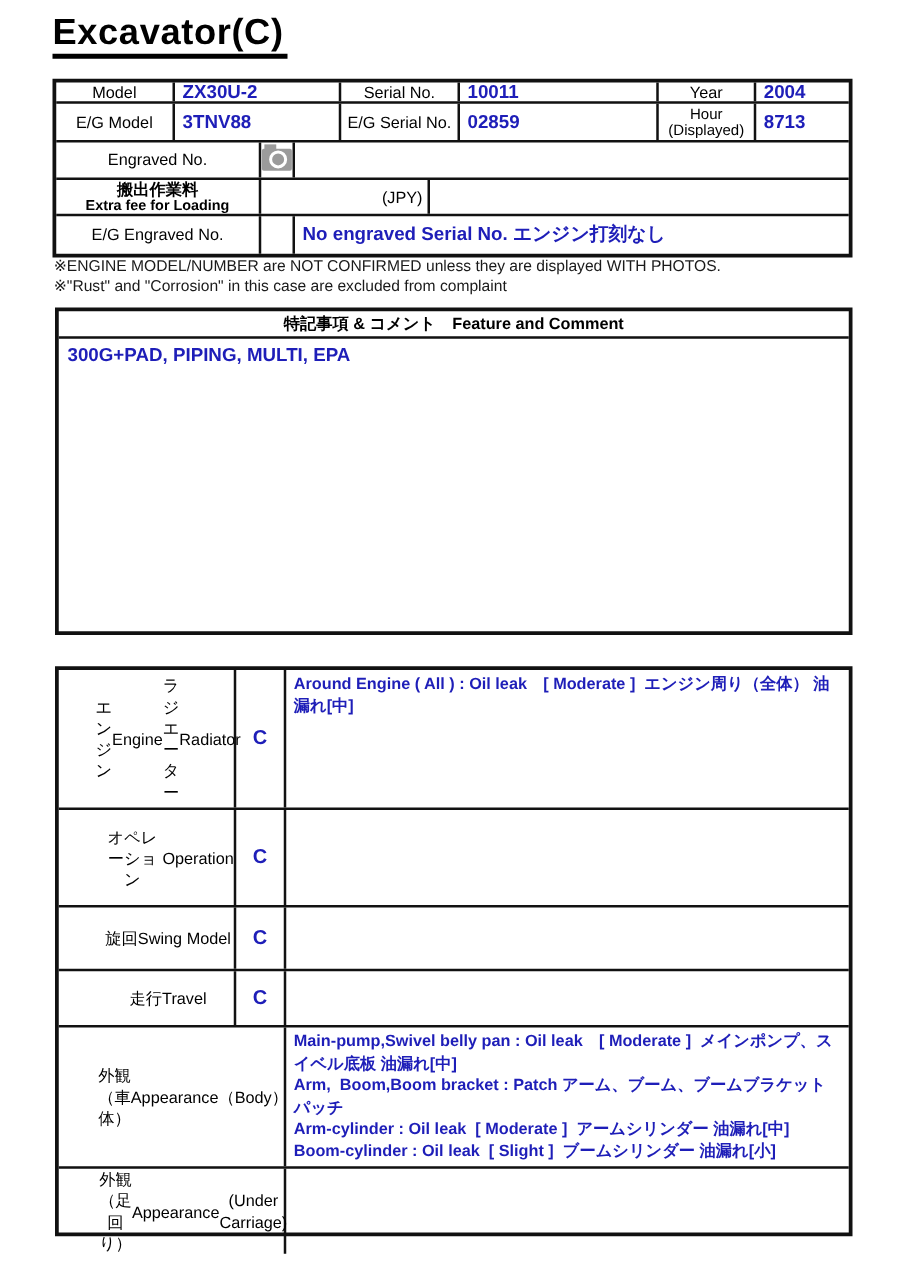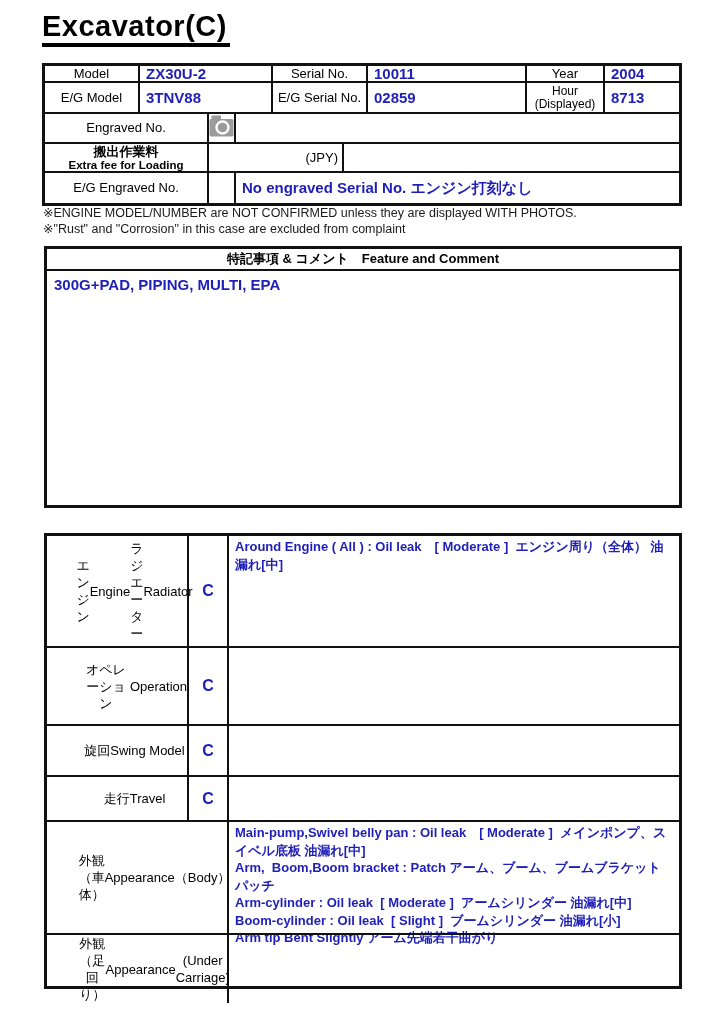--- a/index.html
+++ b/index.html
@@ -198,21 +198,20 @@
     <div class="label-cell wide">
       <div>外観（車体）</div>
       <div>Appearance</div>
       <div>（Body）</div>
     </div>
     <div class="comment-cell">
       <div class="comment-line">Main-pump,Swivel belly pan : Oil leak　[ Moderate ]  メインポンプ、スイベル底板 油漏れ[中]</div>
       <div class="comment-line">Arm,  Boom,Boom bracket : Patch アーム、ブーム、ブームブラケット  パッチ</div>
       <div class="comment-line">Arm-cylinder : Oil leak  [ Moderate ]  アームシリンダー 油漏れ[中]</div>
       <div class="comment-line">Boom-cylinder : Oil leak  [ Slight ]  ブームシリンダー 油漏れ[小]</div>
-      <div class="comment-line">Arm tip Bent Slightly アーム先端若干曲がり</div>
     </div>
   </div>
 
   <div class="insp-row rh-under">
     <div class="label-cell wide">
       <div>外観（足回り）</div>
       <div>Appearance</div>
       <div>(Under Carriage)</div>
     </div>
     <div class="comment-cell"></div>

